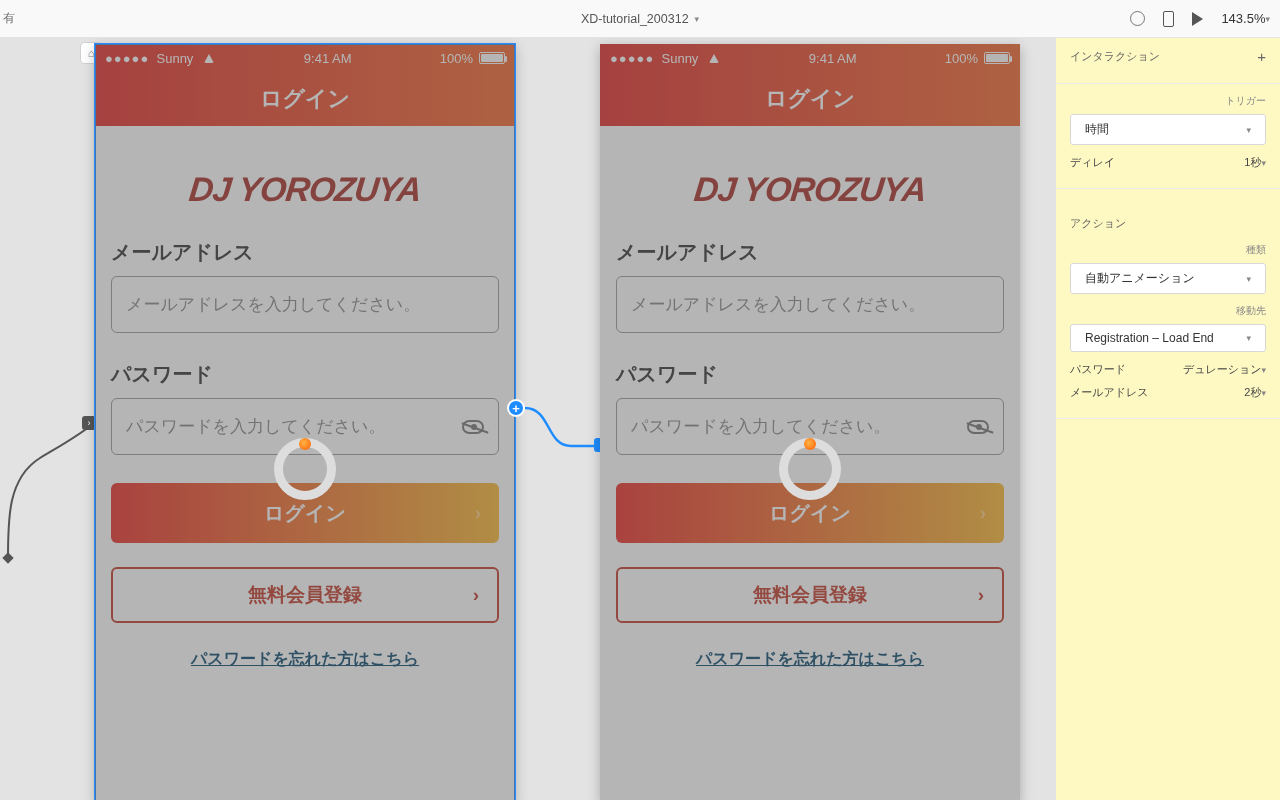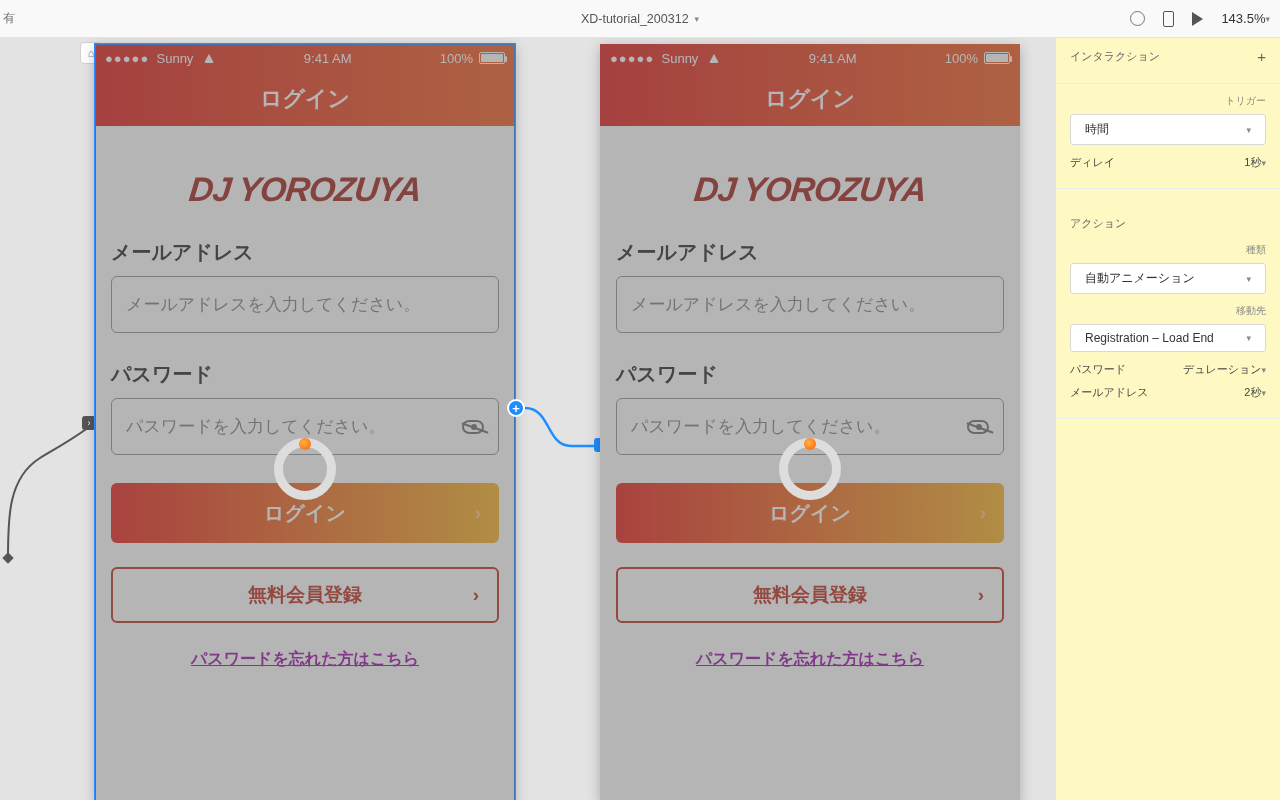--- a/index.html
+++ b/index.html
@@ -103,21 +103,21 @@
     margin-top:20px; border-radius:6px; height:60px;
     background:linear-gradient(90deg,#ea2f29,#f7b733);
     display:flex;align-items:center;justify-content:center; color:#fff;font-size:20px;font-weight:700; position:relative;
   }
   .login-btn .chev{position:absolute;right:18px;font-size:18px;color:#fff6;}
   .signup-btn{
     margin-top:24px; border:2px solid #c23a2a; border-radius:6px; height:56px;
     display:flex;align-items:center;justify-content:center; color:#c23a2a;font-size:19px;font-weight:700;position:relative;
   }
   .signup-btn .chev{position:absolute;right:18px;color:#c23a2a;}
-  .forgot{margin-top:26px;text-align:center;color:#a21caf;font-size:16px;font-weight:600;text-decoration:underline;}
+  .forgot{margin-top:26px;text-align:center;color:#0c4a6e;font-size:16px;font-weight:600;text-decoration:underline;}
 
   .scrim{
     position:absolute; inset:0; background:rgba(90,90,90,.45);
   }
   .spinner{
     position:absolute; left:50%; top:394px; width:62px; height:62px; margin-left:-31px;
     border:9px solid #ddd; border-radius:50%;
   }
   .spinner::after{
     content:""; position:absolute; top:-9px; left:50%; margin-left:-6px;

